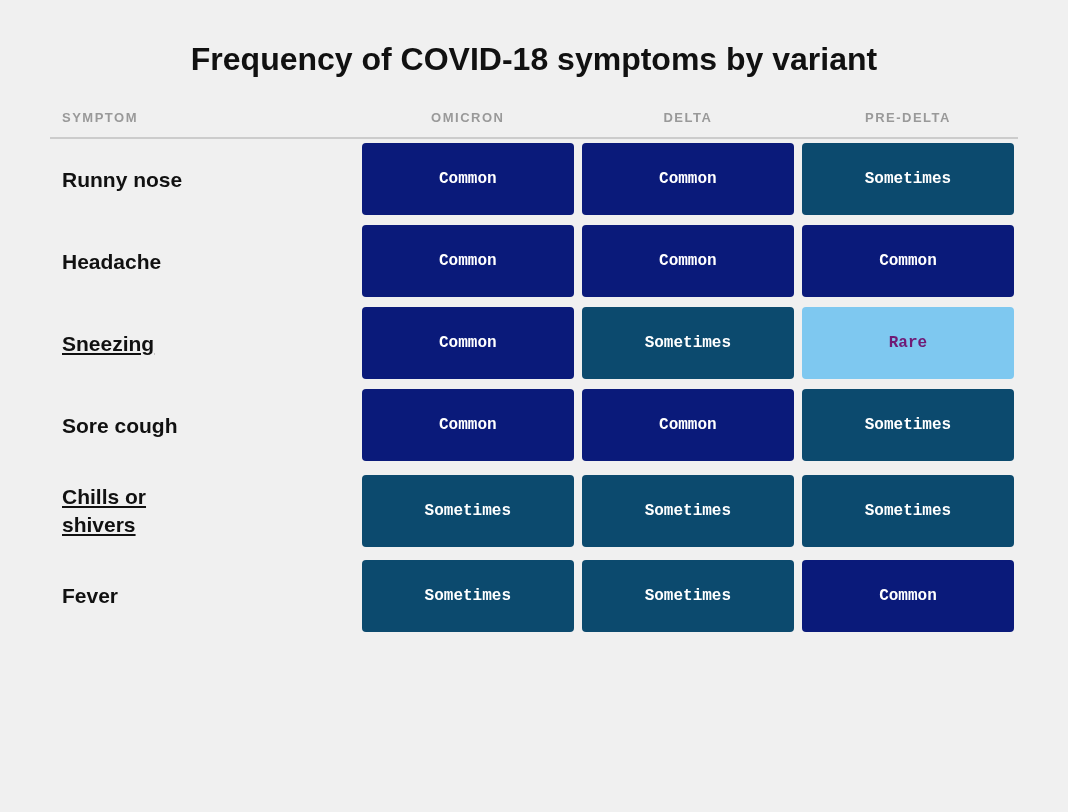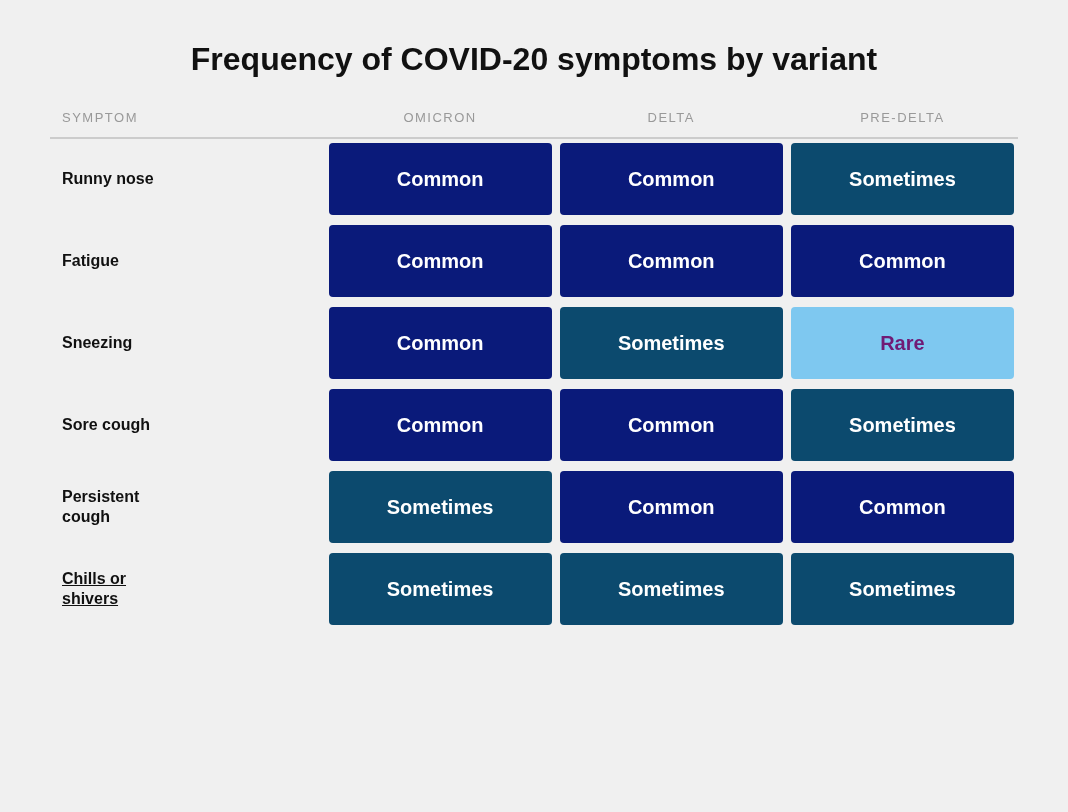--- a/index.html
+++ b/index.html
@@ -29,79 +29,80 @@
     .table-wrapper {
       width: 100%;
     }
     table {
       width: 100%;
       border-collapse: collapse;
     }
     
     .header-row th {
       font-size: 13px;
-      font-weight: 400;
+      font-weight: 700;
       letter-spacing: 1.5px;
       color: #999;
       text-transform: uppercase;
       padding: 8px 12px 12px 12px;
       text-align: center;
       border-bottom: 2px solid #ccc;
     }
     .header-row th.symptom-col {
       text-align: left;
     }
     
     tbody tr {
       border-bottom: 2px solid #f0f0f0;
     }
     .symptom-cell {
-      font-size: 16px;
+      font-size: 21px;
       font-weight: 800;
       color: #111;
       padding: 16px 12px;
       text-align: left;
       white-space: nowrap;
       min-width: 160px;
       vertical-align: middle;
       line-height: 1.3;
     }
     .freq-cell {
       padding: 4px 4px;
       text-align: center;
       vertical-align: middle;
     }
     .freq-box {
       display: flex;
       align-items: center;
       justify-content: center;
-      font-size: 20px;
+      font-size: 16px;
       font-weight: 700;
       padding: 18px 10px;
       border-radius: 4px;
       min-height: 72px;
+      font-family: Liberation Mono, monospace;
     }
     .dark-blue {
       background: #0a1a7a;
       color: #fff;
     }
     .mid-blue {
       background: #0c4a6e;
       color: #fff;
     }
     .light-blue {
       background: #7ec8f0;
       color: #701a75;
     }
   </style>
 </head>
 <body>
 
 <div class="container">
-  <h1 class="title">Frequency of COVID-20 symptoms by variant</h1>
+  <h1 class="title">Frequency of COVID-18 symptoms by variant</h1>
   <div class="table-wrapper">
     <table>
       <thead>
         <tr class="header-row">
           <th class="symptom-col">SYMPTOM</th>
           <th>OMICRON</th>
           <th>DELTA</th>
           <th>PRE-DELTA</th>
         </tr>
       </thead>
@@ -112,33 +113,33 @@
               <div class="freq-box dark-blue">Common</div>
             </td>
             <td class="freq-cell">
               <div class="freq-box dark-blue">Common</div>
             </td>
             <td class="freq-cell">
               <div class="freq-box mid-blue">Sometimes</div>
             </td>
           </tr>
           <tr>
-            <td class="symptom-cell" style="white-space: pre-line;">Fatigue</td>
+            <td class="symptom-cell" style="white-space: pre-line;">Headache</td>
             <td class="freq-cell">
               <div class="freq-box dark-blue">Common</div>
             </td>
             <td class="freq-cell">
               <div class="freq-box dark-blue">Common</div>
             </td>
             <td class="freq-cell">
               <div class="freq-box dark-blue">Common</div>
             </td>
           </tr>
           <tr>
-            <td class="symptom-cell" style="white-space: pre-line;">Sneezing</td>
+            <td class="symptom-cell" style="white-space: pre-line; text-decoration: underline;">Sneezing</td>
             <td class="freq-cell">
               <div class="freq-box dark-blue">Common</div>
             </td>
             <td class="freq-cell">
               <div class="freq-box mid-blue">Sometimes</div>
             </td>
             <td class="freq-cell">
               <div class="freq-box light-blue">Rare</div>
             </td>
           </tr>
@@ -148,41 +149,40 @@
               <div class="freq-box dark-blue">Common</div>
             </td>
             <td class="freq-cell">
               <div class="freq-box dark-blue">Common</div>
             </td>
             <td class="freq-cell">
               <div class="freq-box mid-blue">Sometimes</div>
             </td>
           </tr>
           <tr>
-            <td class="symptom-cell" style="white-space: pre-line;">Persistent
-cough</td>
-            <td class="freq-cell">
-              <div class="freq-box mid-blue">Sometimes</div>
-            </td>
-            <td class="freq-cell">
-              <div class="freq-box dark-blue">Common</div>
-            </td>
-            <td class="freq-cell">
-              <div class="freq-box dark-blue">Common</div>
-            </td>
-          </tr>
-          <tr>
             <td class="symptom-cell" style="white-space: pre-line; text-decoration: underline;">Chills or
 shivers</td>
             <td class="freq-cell">
               <div class="freq-box mid-blue">Sometimes</div>
             </td>
             <td class="freq-cell">
               <div class="freq-box mid-blue">Sometimes</div>
             </td>
             <td class="freq-cell">
               <div class="freq-box mid-blue">Sometimes</div>
             </td>
           </tr>
+          <tr>
+            <td class="symptom-cell" style="white-space: pre-line;">Fever</td>
+            <td class="freq-cell">
+              <div class="freq-box mid-blue">Sometimes</div>
+            </td>
+            <td class="freq-cell">
+              <div class="freq-box mid-blue">Sometimes</div>
+            </td>
+            <td class="freq-cell">
+              <div class="freq-box dark-blue">Common</div>
+            </td>
+          </tr>
         </tbody>
     </table>
   </div>
 </div>
 
 </body></html>

